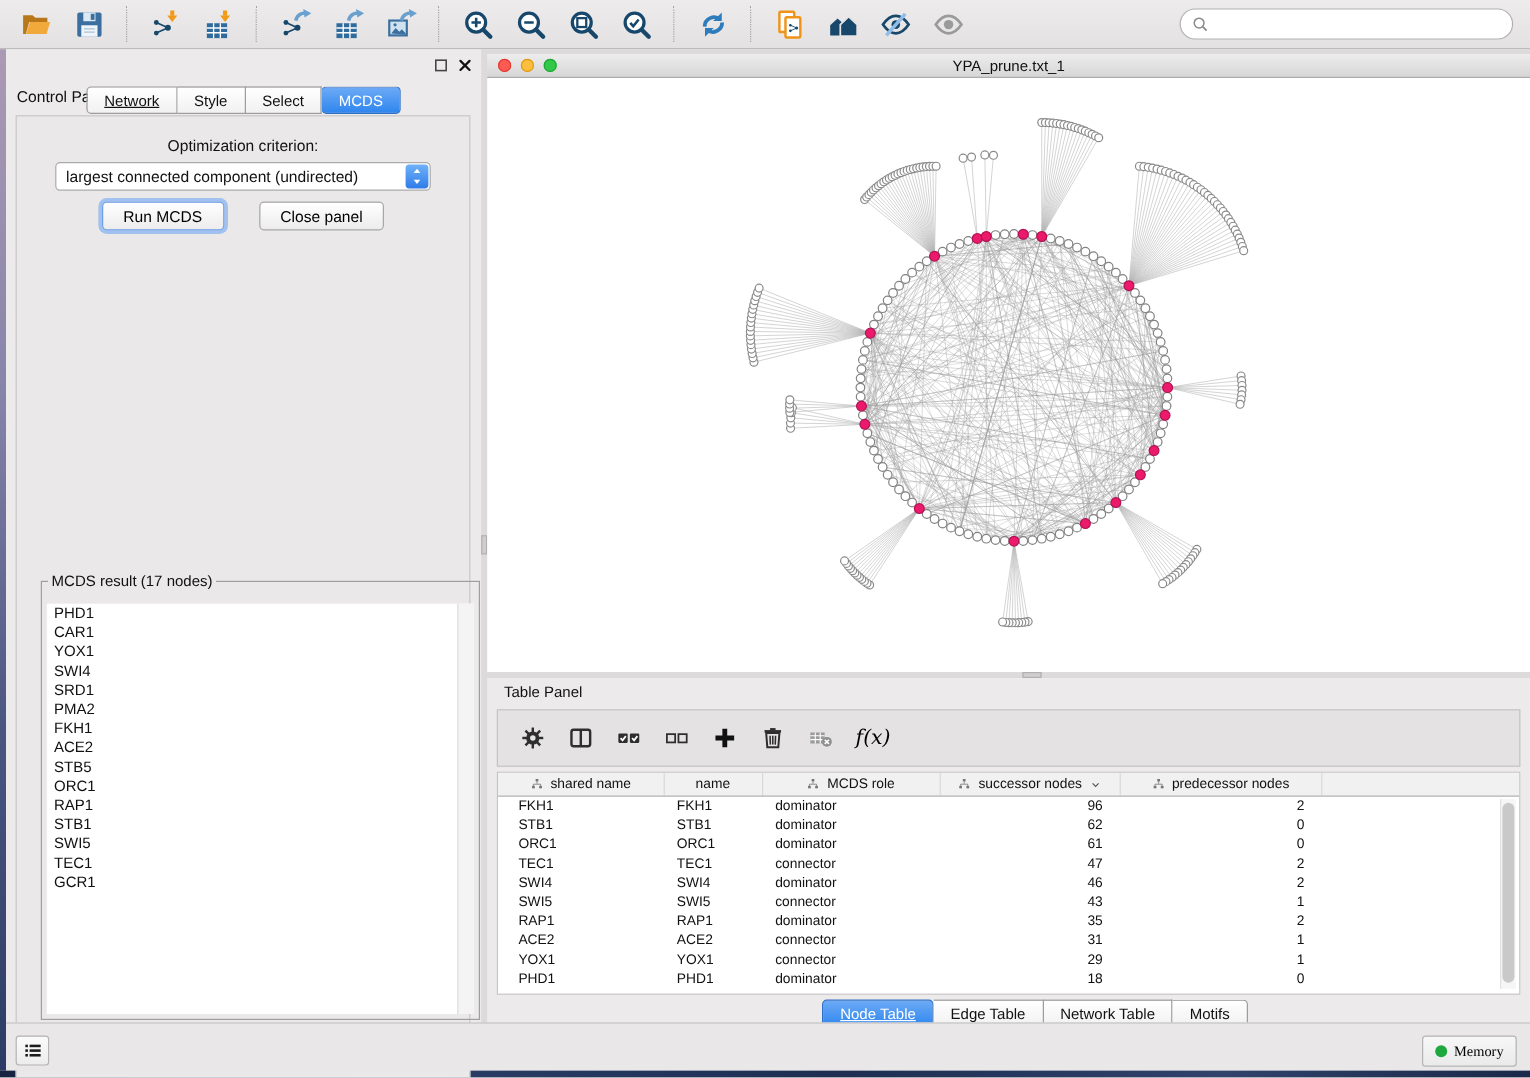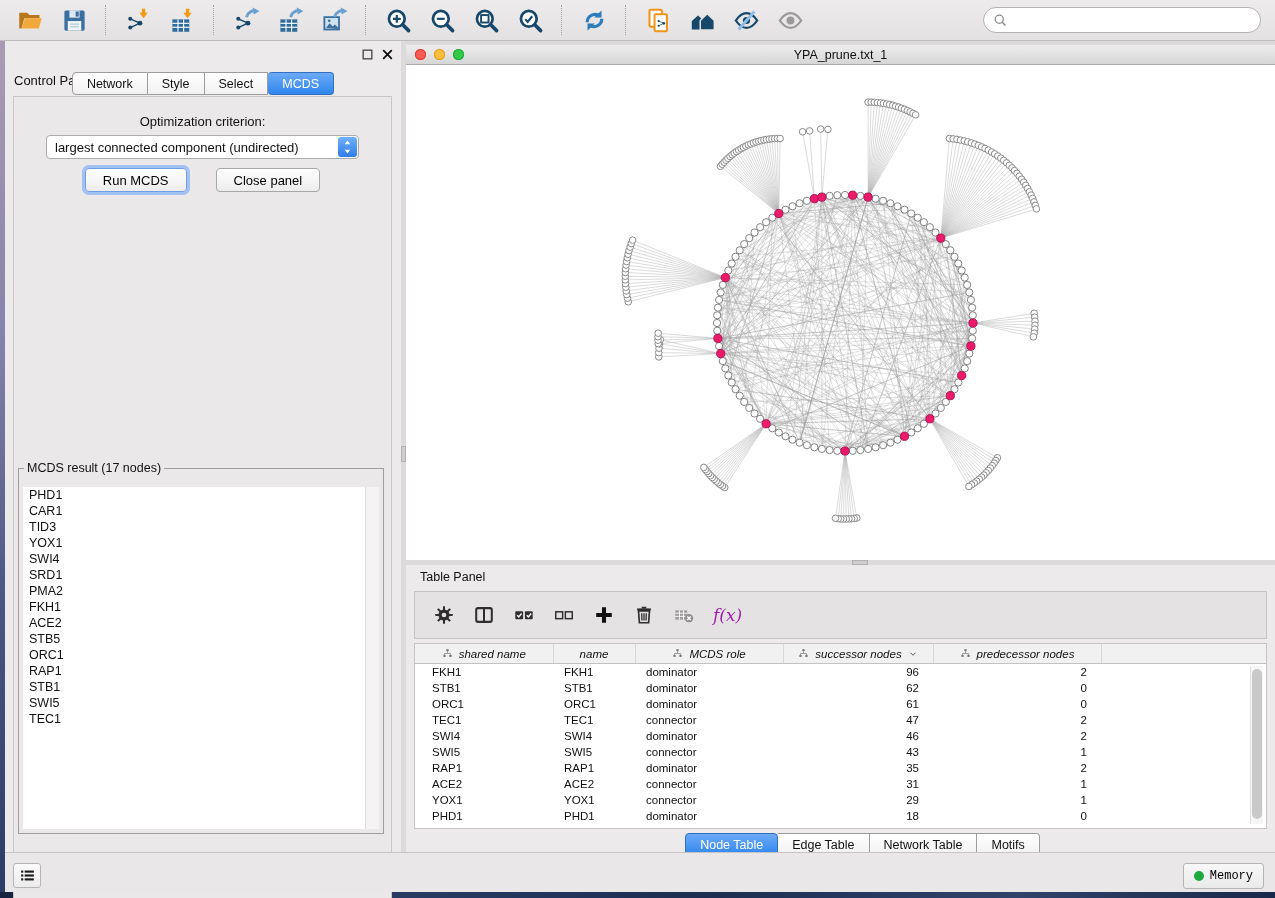--- a/index.html
+++ b/index.html
@@ -29,37 +29,37 @@
 
   
   #control-panel{position:absolute;left:5px;top:41px;width:396px;height:811px;background:#eceaea;}
   .panel-title{position:absolute;left:9px;top:7px;font-size:13px;margin-top:25px;}
   .win-btns{position:absolute;right:7px;top:7px;display:flex;gap:7px;align-items:center;}
   .win-btn{width:13px;height:13px;background:none;border:none;padding:0;display:flex;}
   .cp-tabs{position:absolute;left:0;top:31px;width:100%;display:flex;justify-content:center;}
   .seg-tab{height:23px;padding:0 14px;font-size:12.5px;display:flex;align-items:center;
     background:linear-gradient(#ffffff,#f1f1f1);border:1px solid #9d9d9d;border-left-width:0;
     color:#111;box-sizing:border-box;}
-  .seg-tab:first-child{border-left:1px solid #9d9d9d;border-radius:4px 0 0 4px;}
+  .seg-tab:first-child{border-left:1px solid #9d9d9d;border-radius:4px 0 0 4px;text-decoration:underline;}
   .seg-tab:last-child{border-radius:0 4px 4px 0;}
   .seg-tab.active{background:linear-gradient(#6caaf6,#2f86ee);color:#fff;border-color:#2f6fc4;border-radius:4px;}
   .cp-inner{position:absolute;left:8px;top:55px;width:379px;height:840px;box-sizing:border-box;
     background:#eae8e8;border:1px solid #c9c7c7;}
   .opt-label{position:absolute;top:17px;width:100%;text-align:center;font-size:13px;}
   .combo{position:absolute;left:32px;top:38px;width:313px;height:24px;box-sizing:border-box;
     display:flex;align-items:center;background:#fff;border:1px solid #ababab;border-radius:4px;}
   .combo-text{flex:1;font-size:13px;padding-left:8px;white-space:nowrap;overflow:hidden;}
   .combo-stepper{width:19px;height:20px;margin-right:1px;border-radius:3px;flex:0 0 19px;
     background:linear-gradient(#70b1fa,#2f7ce8);display:flex;align-items:center;justify-content:center;}
   .btn-row{position:absolute;left:0;top:71px;width:100%;display:flex;justify-content:center;gap:29px;}
   .btn{height:24px;padding:0 17px;font-size:13px;font-family:"Liberation Sans",sans-serif;
     background:linear-gradient(#ffffff,#ececec);border:1px solid #a8a8a8;border-radius:4px;}
   .btn.focused{box-shadow:0 0 0 3px rgba(100,160,245,.55);border-color:#6d9ee8;}
   .result-group{position:absolute;left:4px;top:364px;width:366px;height:373px;box-sizing:border-box;
-    border:1px solid #9f9f9f;margin:0;padding:0;background:transparent;}
+    border:1px solid #9f9f9f;margin:16px;padding:0;background:transparent;}
   .result-group legend{font-size:12.5px;margin-left:5px;padding:0 3px;}
   .result-body{position:absolute;left:4px;right:4px;top:12px;bottom:4px;background:#fff;overflow:hidden;}
   .result-scrolltrack{position:absolute;right:0;top:0;bottom:0;width:13px;background:#f4f4f4;
     border-left:1px solid #dddddd;}
   .result-item{font-size:12.5px;line-height:16px;padding-left:6px;}
 
   
   #v-divider{position:absolute;left:401px;top:41px;width:5px;height:811px;background:#dcdada;}
   .v-handle{position:absolute;left:0;top:405px;width:5px;height:16px;background:#cfcdcd;
     border:1px solid #b2b0b0;box-sizing:border-box;}
@@ -79,45 +79,45 @@
   .net-title{position:absolute;left:0;width:100%;text-align:center;top:3px;font-size:12.5px;}
   .net-canvas{position:absolute;left:0;top:24px;right:0;bottom:0;background:#fff;}
 
   
   #table-panel{position:absolute;left:406px;top:565px;width:869px;height:287px;background:#eceaea;padding-left:44px;}
   .tp-title{position:absolute;left:14px;top:5px;font-size:12.5px;}
   .tp-toolbar{position:absolute;left:8px;top:26px;width:853px;height:48px;box-sizing:border-box;
     background:#e4e2e2;border:1px solid #c6c4c4;display:flex;align-items:center;
     padding-left:18px;gap:18px;}
   .tp-btn{background:none;border:none;padding:0;display:flex;align-items:center;}
-  .fx{font-family:"DejaVu Serif",serif;font-style:italic;font-size:17px;color:#a21caf;}
+  .fx{font-family:"DejaVu Serif",serif;font-style:italic;font-size:17px;color:#000000;}
   .tp-table{position:absolute;left:8px;top:78px;width:853px;height:186px;box-sizing:border-box;
     background:#fff;border:1px solid #c6c4c4;overflow:hidden;}
   .tp-table table{border-collapse:collapse;table-layout:fixed;width:100%;}
   .tp-table th{height:19px;background:#f2f1f1;border-bottom:1px solid #c2c2c2;
     border-right:1px solid #d8d8d8;font-weight:normal;font-size:11.5px;text-align:right;
-    padding:0;white-space:nowrap;font-style:italic;}
+    padding:0;white-space:nowrap;}
   .tp-table th .hcell{display:flex;align-items:center;justify-content:center;gap:6px;height:19px;}
   .tp-table td{height:16px;font-size:11.5px;padding:0 0 0 17px;white-space:nowrap;}
   .tp-table td.c2,.tp-table td.c3{padding-left:11px;}
   .tp-table td.num{text-align:right;padding:0 14px 0 0;}
   .tp-scrollbar{position:absolute;right:3px;top:22px;bottom:4px;width:12px;background:#f6f6f6;
     border-left:1px solid #e2e2e2;}
   .tp-thumb{position:absolute;left:1px;right:1px;top:3px;height:150px;background:#c9c9c9;border-radius:6px;}
   .tp-tabs{position:absolute;left:0;width:100%;top:268px;display:flex;justify-content:center;}
 
   
   #statusbar{position:absolute;left:5px;top:852px;width:1270px;height:40px;background:#e9e7e7;
     border-top:1px solid #c6c4c4;box-sizing:border-box;}
   .list-btn{position:absolute;left:8px;top:10px;width:28px;height:25px;
     background:linear-gradient(#fbfbfb,#ececec);border:1px solid #b5b5b5;border-radius:3px;
     display:flex;align-items:center;justify-content:center;padding:0;}
   .memory-btn{position:absolute;right:11px;top:10px;height:26px;padding:0 10px;display:flex;
     align-items:center;gap:6px;background:linear-gradient(#f7f7f7,#eaeaea);
-    border:1px solid #b5b5b5;border-radius:3px;font-size:12px;font-family:Liberation Mono, monospace;}
+    border:1px solid #b5b5b5;border-radius:3px;font-size:12px;font-family:Liberation Serif, serif;}
   .dot{width:10px;height:10px;border-radius:50%;background:#1fa83d;}
 </style>
 </head>
 <body>
 
 <div id="toolbar">
   <div id="tb-groups" style="display:flex;align-items:center;">
       <button class="tb-btn">
         <svg width="27" height="27" viewBox="0 0 24 24">
           <path d="M2 19V5h7l2 2h9v3H6.5L4 19z" fill="#b87718"></path>
@@ -333,33 +333,33 @@
     <div class="btn-row">
       <button class="btn focused">Run MCDS</button>
       <button class="btn">Close panel</button>
     </div>
     <fieldset class="result-group">
       <legend>MCDS result (17 nodes)</legend>
       <div class="result-body">
         <div id="result-list">
             <div class="result-item">PHD1</div>
             <div class="result-item">CAR1</div>
-            <div class="result-item">TID3</div>
             <div class="result-item">YOX1</div>
             <div class="result-item">SWI4</div>
             <div class="result-item">SRD1</div>
             <div class="result-item">PMA2</div>
             <div class="result-item">FKH1</div>
             <div class="result-item">ACE2</div>
             <div class="result-item">STB5</div>
             <div class="result-item">ORC1</div>
             <div class="result-item">RAP1</div>
             <div class="result-item">STB1</div>
             <div class="result-item">SWI5</div>
             <div class="result-item">TEC1</div>
+            <div class="result-item">GCR1</div>
           </div>
         <div class="result-scrolltrack"></div>
       </div>
     </fieldset>
   </div>
 </div>
 
 <div id="v-divider">
     <div class="v-handle"></div>
   </div>

